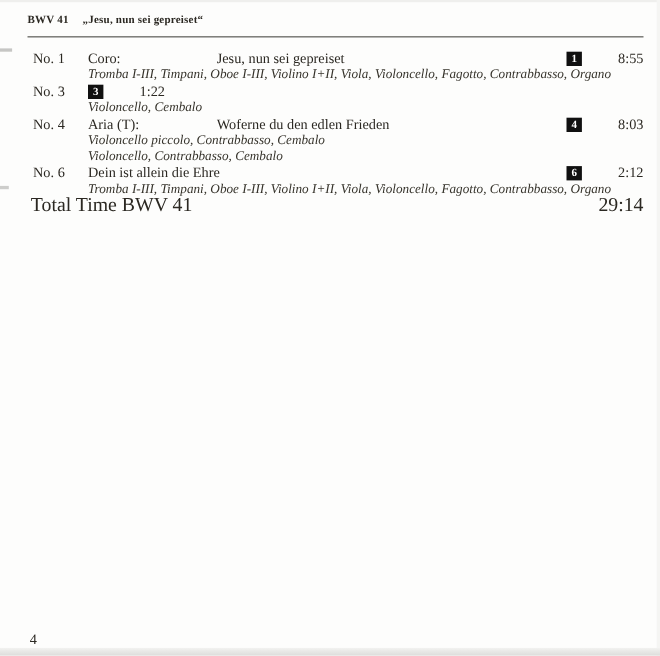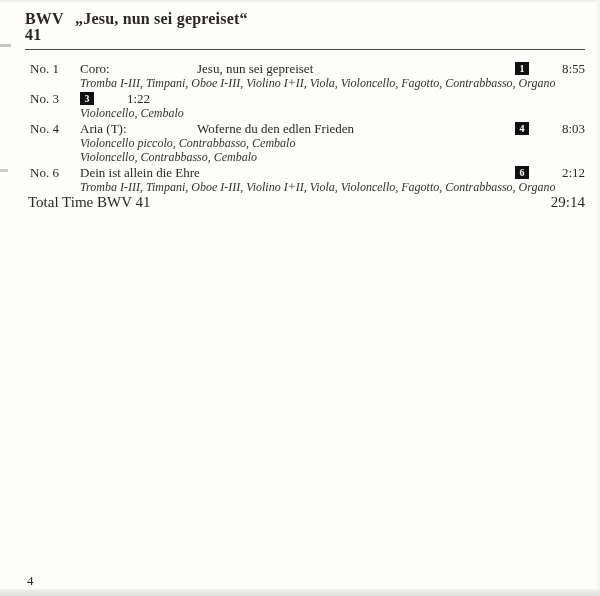--- a/index.html
+++ b/index.html
@@ -15,44 +15,44 @@
   
   .scan-top    { position:absolute; top:0; left:0; right:0; height:2px; background:#efefed; }
   .scan-bottom { position:absolute; bottom:0; left:0; right:0; height:7px;
                  background:linear-gradient(#f2f2f0, #dddddb); }
   .scan-right  { position:absolute; top:0; right:0; bottom:0; width:3px; background:#f5f5f3; }
   .scan-dash-1 { position:absolute; left:0; top:44px;  width:11px; height:3px; background:#c6c6c4; }
   .scan-dash-2 { position:absolute; left:0; top:169px; width:8px;  height:3px; background:#cdcdcb; }
 
   .content { padding:11px 15px 0 25px; }
 
-  .header { display:flex; font-weight:bold; font-size:16px; line-height:16px; letter-spacing:.2px; }
+  .header { display:flex; font-weight:bold; font-size:10px; line-height:16px; letter-spacing:.2px; }
   .h-bwv   { width:50px; flex-shrink:0; }
   .h-title { flex:1; }
 
   .rule { margin-top:6px; height:1px; background:#4a4a46; border:none; }
 
   .tracks { margin-top:11px; margin-left:5px; }
   .track { margin-bottom:2px; }
-  .t-main { display:flex; align-items:flex-start; font-size:13px; line-height:15px; white-space:nowrap; }
+  .t-main { display:flex; align-items:center; font-size:13px; line-height:15px; white-space:nowrap; }
   .t-no    { width:50px;  flex-shrink:0; }
   .t-type  { min-width:117px; flex-shrink:0; padding-right:4px; }
   .t-title { flex:1; overflow:hidden; }
   .t-badge { width:14px; height:13px; flex-shrink:0; margin-top:1px;
              background:#101010; color:#fff;
              font-family:"Liberation Serif", serif; font-weight:bold;
              font-size:10px; line-height:13px; text-align:center; }
   .t-time  { width:56px; flex-shrink:0; text-align:right; }
   .t-instruments {
     margin-left:50px; margin-top:1px;
     font-style:italic; font-size:12px; line-height:12px;
     color:#35322a; white-space:nowrap;
   }
 
-  .total-row { display:flex; margin-left:3px; font-size:15px; line-height:15px; }
+  .total-row { display:flex; margin-left:3px; font-size:18px; line-height:15px; }
   .total-label { flex:1; }
   .total-time  { width:56px; text-align:right; }
 
   .page-number { position:absolute; left:27px; top:573px; font-size:13px; }
 </style>
 </head>
 <body>
 
 <div class="page">
   <div class="scan-top"></div>

